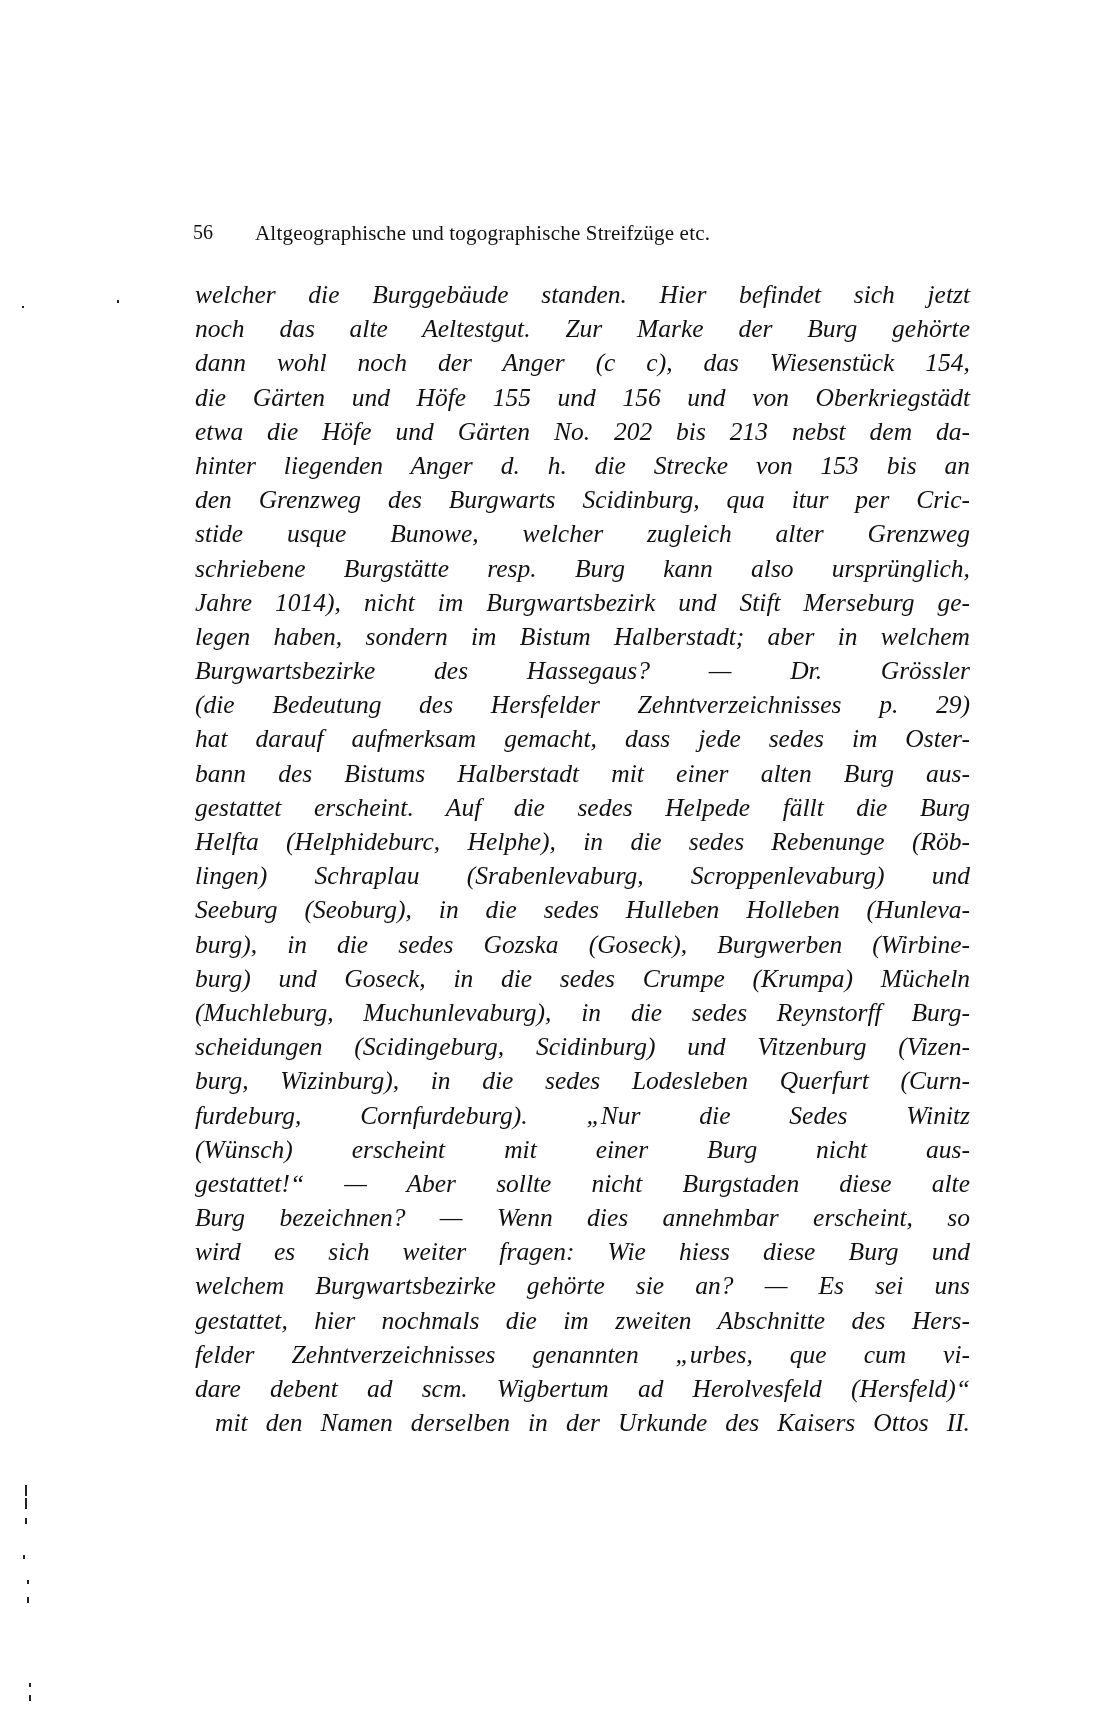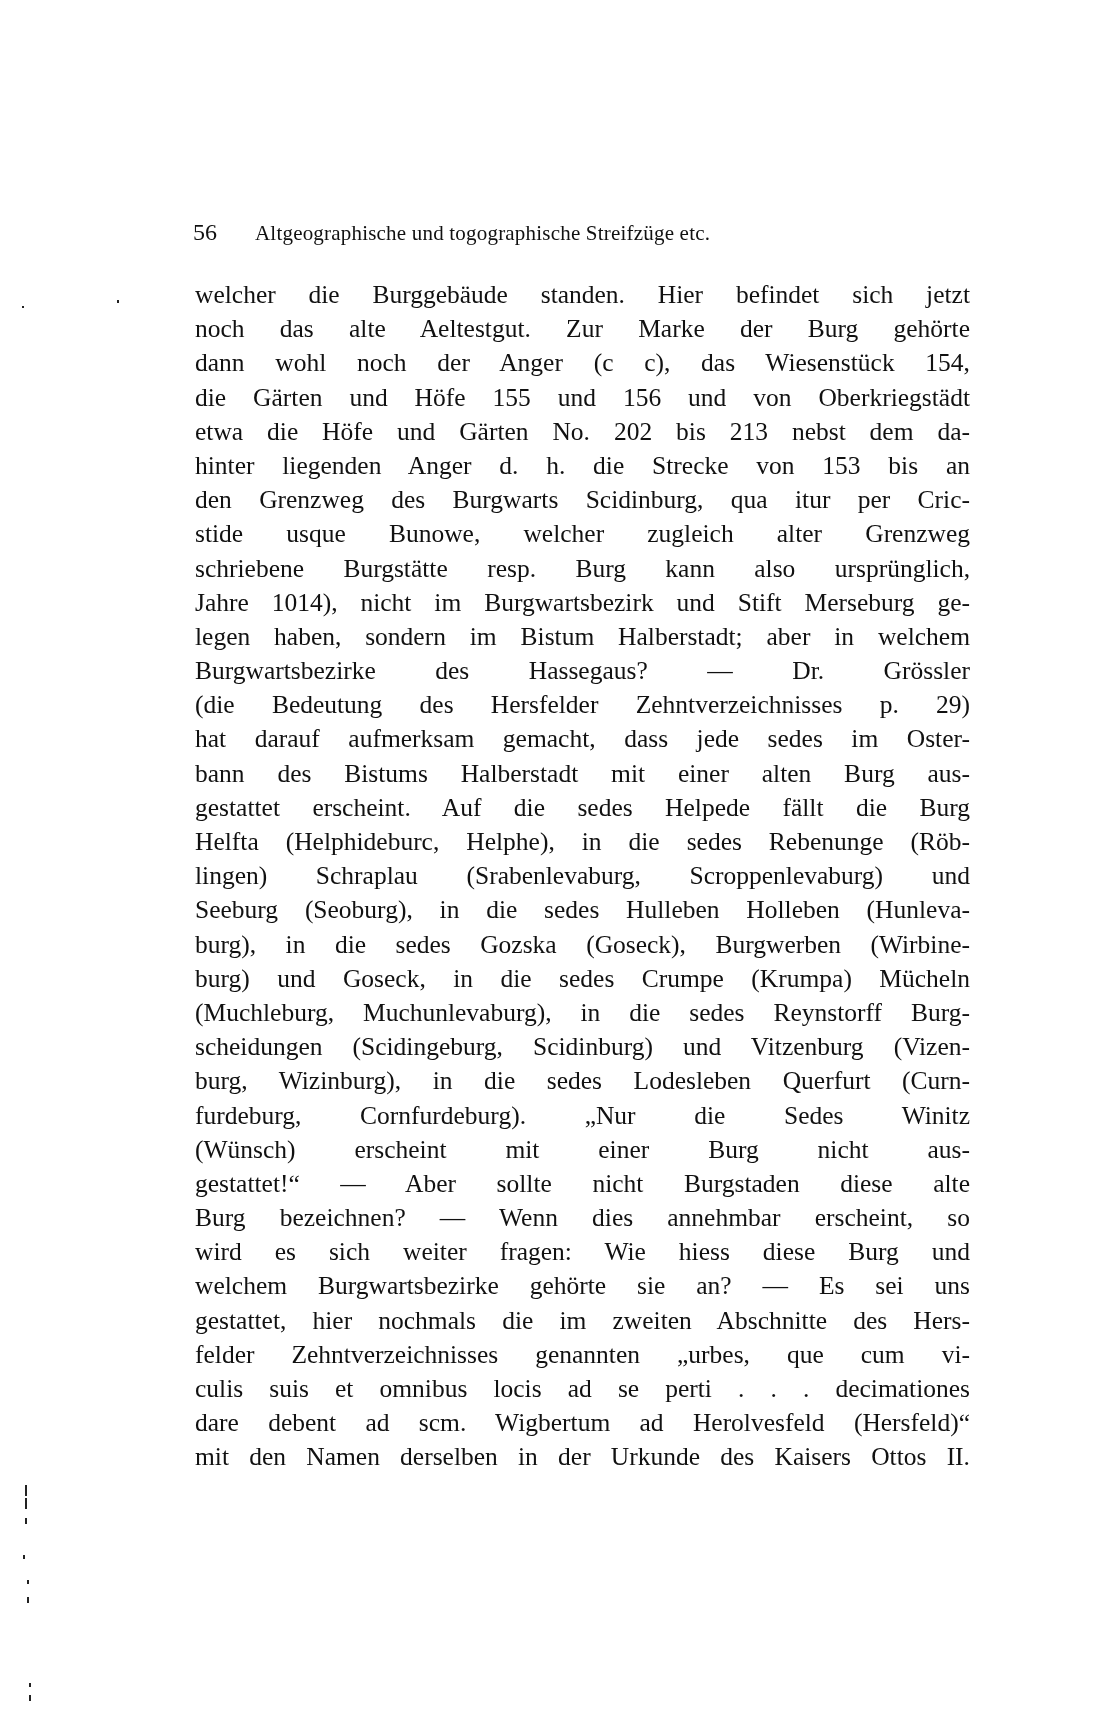--- a/index.html
+++ b/index.html
@@ -1,26 +1,26 @@
 <!DOCTYPE html>
 <html><head>
 <meta charset="utf-8">
 <style>
   html, body { margin: 0; padding: 0; background: #ffffff; }
   body { width: 1120px; height: 1711px; position: relative; overflow: hidden;
          font-family: "Liberation Serif", "DejaVu Serif", serif; color: #111; }
   .page { position: absolute; left: 0; top: 0; width: 1120px; height: 1711px; }
   .running-head { position: absolute; left: 193px; top: 216px; width: 780px; height: 32px;
                   font-size: 21px; line-height: 32px; white-space: nowrap; }
-  .page-number { position: absolute; left: 0; top: 0; font-size: 24px; }
+  .page-number { position: absolute; left: 0; top: 0; font-size: 20px; }
   .head-title { position: absolute; left: 62px; top: 1px; letter-spacing: 0.2px; }
-  .body-text { position: absolute; left: 195px; top: 278px; width: 775px; }
+  .body-text { position: absolute; left: 195px; top: 278px; width: 775px; font-style: italic; }
   .line { display: block; height: 34.2px; line-height: 34.2px; font-size: 25.5px;
           text-align: justify; text-align-last: justify; white-space: nowrap; overflow: visible; }
-  .line.last { text-align-last: justify; }
+  .line.last { text-align-last: justify; margin-left: 20px; }
   .mark { position: absolute; background: #222; width: 2px; }
 </style>
 </head>
 <body>
 
 <div class="page">
 
   <div class="running-head">
     <span class="page-number">56</span>
     <span class="head-title">Altgeographische und togographische Streifzüge etc.</span>
@@ -52,21 +52,20 @@
     <span class="line">scheidungen (Scidingeburg, Scidinburg) und Vitzenburg (Vizen-</span>
     <span class="line">burg, Wizinburg), in die sedes Lodesleben Querfurt (Curn-</span>
     <span class="line">furdeburg, Cornfurdeburg). „Nur die Sedes Winitz</span>
     <span class="line">(Wünsch) erscheint mit einer Burg nicht aus-</span>
     <span class="line">gestattet!“ — Aber sollte nicht Burgstaden diese alte</span>
     <span class="line">Burg bezeichnen? — Wenn dies annehmbar erscheint, so</span>
     <span class="line">wird es sich weiter fragen: Wie hiess diese Burg und</span>
     <span class="line">welchem Burgwartsbezirke gehörte sie an? — Es sei uns</span>
     <span class="line">gestattet, hier nochmals die im zweiten Abschnitte des Hers-</span>
     <span class="line">felder Zehntverzeichnisses genannten „urbes, que cum vi-</span>
-    <span class="line">culis suis et omnibus locis ad se perti . . . decimationes</span>
     <span class="line">dare debent ad scm. Wigbertum ad Herolvesfeld (Hersfeld)“</span>
     <span class="line last">mit den Namen derselben in der Urkunde des Kaisers Ottos II.</span>
   </div>
 
   <div class="mark" style="left:25px;top:1485px;height:11px;"></div>
   <div class="mark" style="left:25px;top:1498px;height:11px;"></div>
   <div class="mark" style="left:25px;top:1518px;height:6px;"></div>
   <div class="mark" style="left:23px;top:1555px;height:4px;"></div>
   <div class="mark" style="left:27px;top:1580px;height:4px;"></div>
   <div class="mark" style="left:27px;top:1597px;height:6px;"></div>

